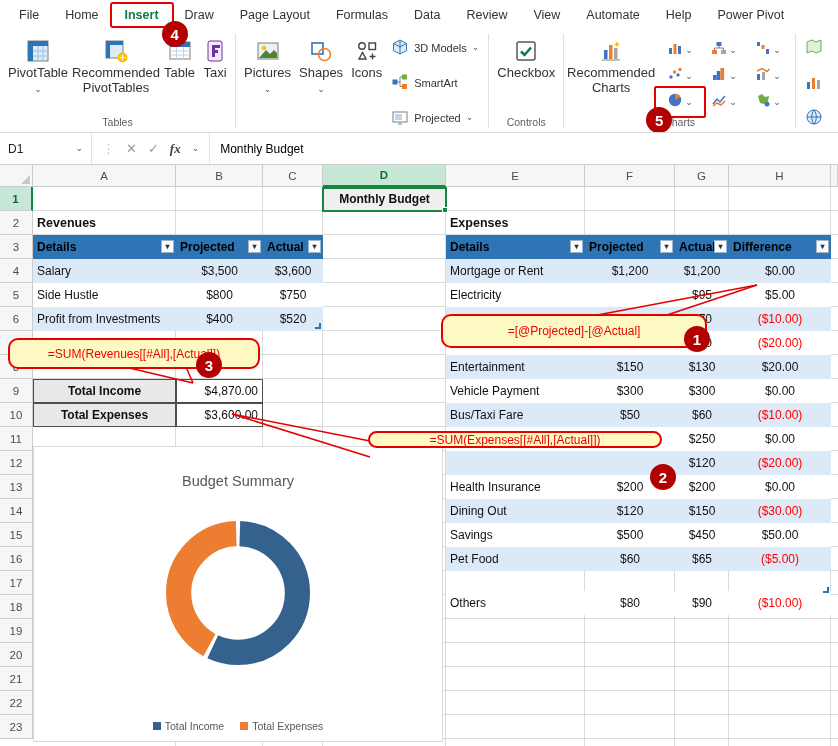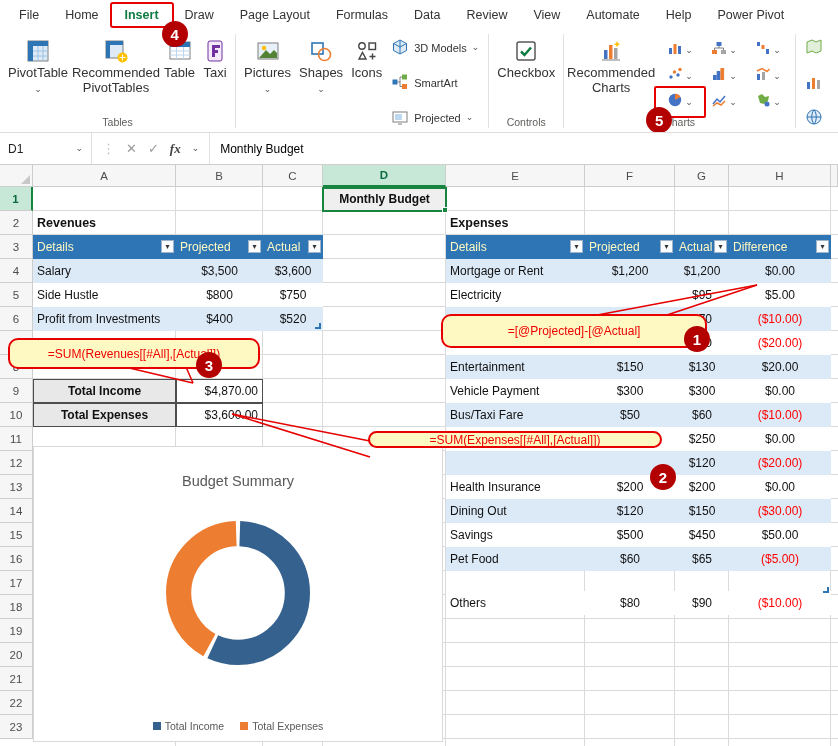--- a/index.html
+++ b/index.html
@@ -61,21 +61,21 @@
 
   .cell{position:absolute;height:24px;line-height:24px;padding:0 4px;font-size:12px;color:#111;white-space:nowrap;overflow:hidden}
   .cA{left:0;width:143px}.cB{left:143px;width:87px}.cC{left:230px;width:60px}.cD{left:290px;width:123px}
   .cE{left:413px;width:139px}.cF{left:552px;width:90px}.cG{left:642px;width:54px}.cH{left:696px;width:102px}
   .r1{top:0}.r2{top:24px}.r3{top:48px}.r4{top:72px}.r5{top:96px}.r6{top:120px}.r7{top:144px}.r8{top:168px}
   .r9{top:192px}.r10{top:216px}.r11{top:240px}.r12{top:264px}.r13{top:288px}.r14{top:312px}.r15{top:336px}
   .r16{top:360px}.r17{top:404px}
   .num{text-align:center}
   .neg{color:#FF0000}
   .title{font-weight:bold;font-size:12.5px}
-  .th{background:#2E75B6;color:#fef9c3;font-weight:normal;padding-right:18px}
+  .th{background:#2E75B6;color:#000000;font-weight:bold;padding-right:18px}
   .band{background:#DCE9F7}
   .white{background:#fff}
   .filter-btn{position:absolute;right:2px;top:5px;width:13px;height:13px;background:#FBFCFE;border:1px solid #9FB4CB;display:flex;align-items:center;justify-content:center}
   .filter-btn::after{content:"▾";font-size:8px;color:#333;line-height:1}
   .total-label{background:#E9E8E8;border:1px solid #4d4d4d;font-weight:bold;text-align:center;line-height:22px}
   .total-val{background:#fff;border:1px solid #4d4d4d;text-align:right;line-height:22px}
   .d1cell{background:#EFEFEF;font-weight:bold;text-align:center}
   .sel-box{position:absolute;left:289px;top:0;width:125px;height:25px;border:2px solid #17843F;z-index:6}
   .fill-handle{position:absolute;right:-3px;bottom:-3px;width:6px;height:6px;background:#17843F;border:1px solid #fff}
   .tbl-handle{position:absolute;width:6px;height:6px;border-right:2px solid #2E75B6;border-bottom:2px solid #2E75B6;z-index:3}

